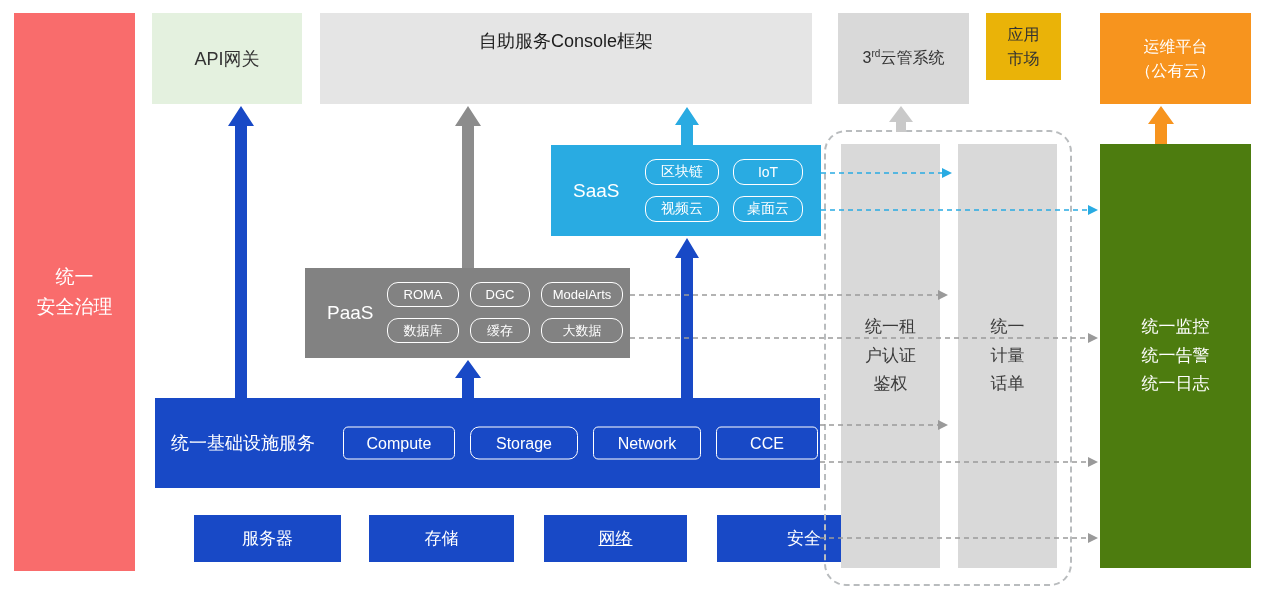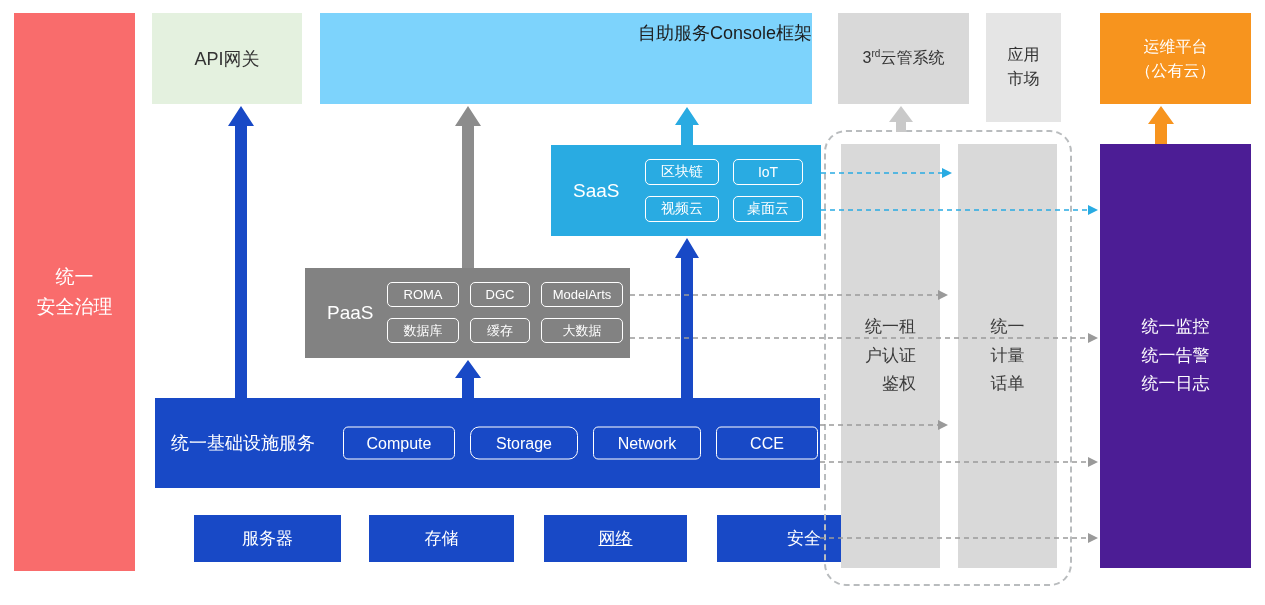--- a/index.html
+++ b/index.html
@@ -1,46 +1,46 @@
 <!DOCTYPE html>
 <html><head>
 <meta charset="utf-8">
 <style>
   html,body{margin:0;padding:0;background:#ffffff;}
   .canvas{position:relative;width:1265px;height:605px;background:#fff;
           font-family:"Liberation Sans",sans-serif;overflow:hidden;}
   .abs{position:absolute;box-sizing:border-box;}
   .flex-c{display:flex;align-items:center;justify-content:center;}
   .pre-c{white-space:pre-line;text-align:center;}
-  .pre-l{white-space:pre-line;text-align:right;}
+  .pre-l{white-space:pre-line;text-align:center;}
 
   
   .security-bar{left:14px;top:13px;width:121px;height:558px;background:#F96C6C;color:#fff;font-size:19px;line-height:1.6;}
 
   
   .api-gateway{left:152px;top:13px;width:150px;height:91px;background:#E4F1DF;color:#333;font-size:18px;}
-  .console-frame{left:320px;top:13px;width:492px;height:91px;background:#7dd3fc;color:#1d1d1d;
-                 display:flex;flex-direction:column;align-items:flex-end;padding-top:8px;}
+  .console-frame{left:320px;top:13px;width:492px;height:91px;background:#e5e5e5;color:#1d1d1d;
+                 display:flex;flex-direction:column;align-items:center;padding-top:16px;}
   .console-title{font-size:18px;}
   .console-items{display:flex;gap:26px;margin-top:9px;}
   .console-item{width:127px;height:27px;display:flex;align-items:center;justify-content:center;
                 color:#fff;font-size:15px;border-radius:2px;}
   .ci-iaas{background:#1849C6;}
   .ci-paas{background:#8C8C8C;}
   .ci-saas{background:#29ABE2;}
   .third-cloud{left:838px;top:13px;width:131px;height:91px;background:#D9D9D9;color:#333;font-size:16px;}
   .third-cloud sup{font-size:10px;line-height:0;}
-  .app-market{left:986px;top:13px;width:75px;height:109px;background:#e5e5e5;color:#333;font-size:16px;line-height:1.5;font-family:Liberation Mono, monospace;}
+  .app-market{left:986px;top:13px;width:75px;height:67px;background:#eab308;color:#333;font-size:16px;line-height:1.5;}
   .om-platform{left:1100px;top:13px;width:151px;height:91px;background:#F7941E;color:#fff;font-size:16px;line-height:1.5;}
 
   
   .saas-box{left:551px;top:145px;width:270px;height:91px;background:#29ABE2;color:#fff;}
   .box-label{position:absolute;left:22px;top:50%;transform:translateY(-50%);font-size:19px;color:#fff;}
   .saas-grid{position:absolute;left:94px;top:14px;display:grid;grid-template-columns:74px 70px;gap:11px 14px;}
-  .chip{border:1.5px solid #fff;border-radius:5px;height:26px;display:flex;align-items:center;justify-content:center;
+  .chip{border:1.5px solid #fff;border-radius:11px;height:26px;display:flex;align-items:center;justify-content:center;
         font-size:14px;color:#fff;box-sizing:border-box;}
 
   
   .paas-box{left:305px;top:268px;width:325px;height:90px;background:#828282;color:#fff;}
   .paas-grid{position:absolute;left:68px;top:14px;display:grid;grid-template-columns:72px 60px 82px;gap:11px 11px;padding-left:14px;}
   .chip-sm{height:25px;font-size:13px;}
 
   
   .infra-box{left:155px;top:398px;width:665px;height:90px;background:#1849C6;color:#fff;}
   .infra-label{position:absolute;left:16px;top:50%;transform:translateY(-50%);font-size:18px;}
@@ -53,21 +53,21 @@
   .hw-server{left:155px;width:147px;}
   .hw-storage{left:330px;width:145px;}
   .hw-network{left:505px;width:143px;text-decoration:underline;}
   .hw-security{left:678px;width:142px;padding-left:32px;}
 
   
   .dashed-container{left:824px;top:130px;width:248px;height:456px;border:2px dashed #B9BCBE;border-radius:22px;}
   .vbar{font-size:17px;line-height:1.7;}
   .auth-bar{left:841px;top:144px;width:99px;height:424px;background:#D9D9D9;color:#3a3a3a;}
   .metering-bar{left:958px;top:144px;width:99px;height:424px;background:#D9D9D9;color:#3a3a3a;}
-  .monitor-bar{left:1100px;top:144px;width:151px;height:424px;background:#4c1d95;color:#fff;}
+  .monitor-bar{left:1100px;top:144px;width:151px;height:424px;background:#4d7c0f;color:#fff;}
 
   .arrows{position:absolute;left:0;top:0;width:1265px;height:605px;pointer-events:none;}
 </style>
 </head>
 <body>
 
 <div class="canvas">
 
   <div class="abs flex-c security-bar">
     <span class="pre-c">统一

